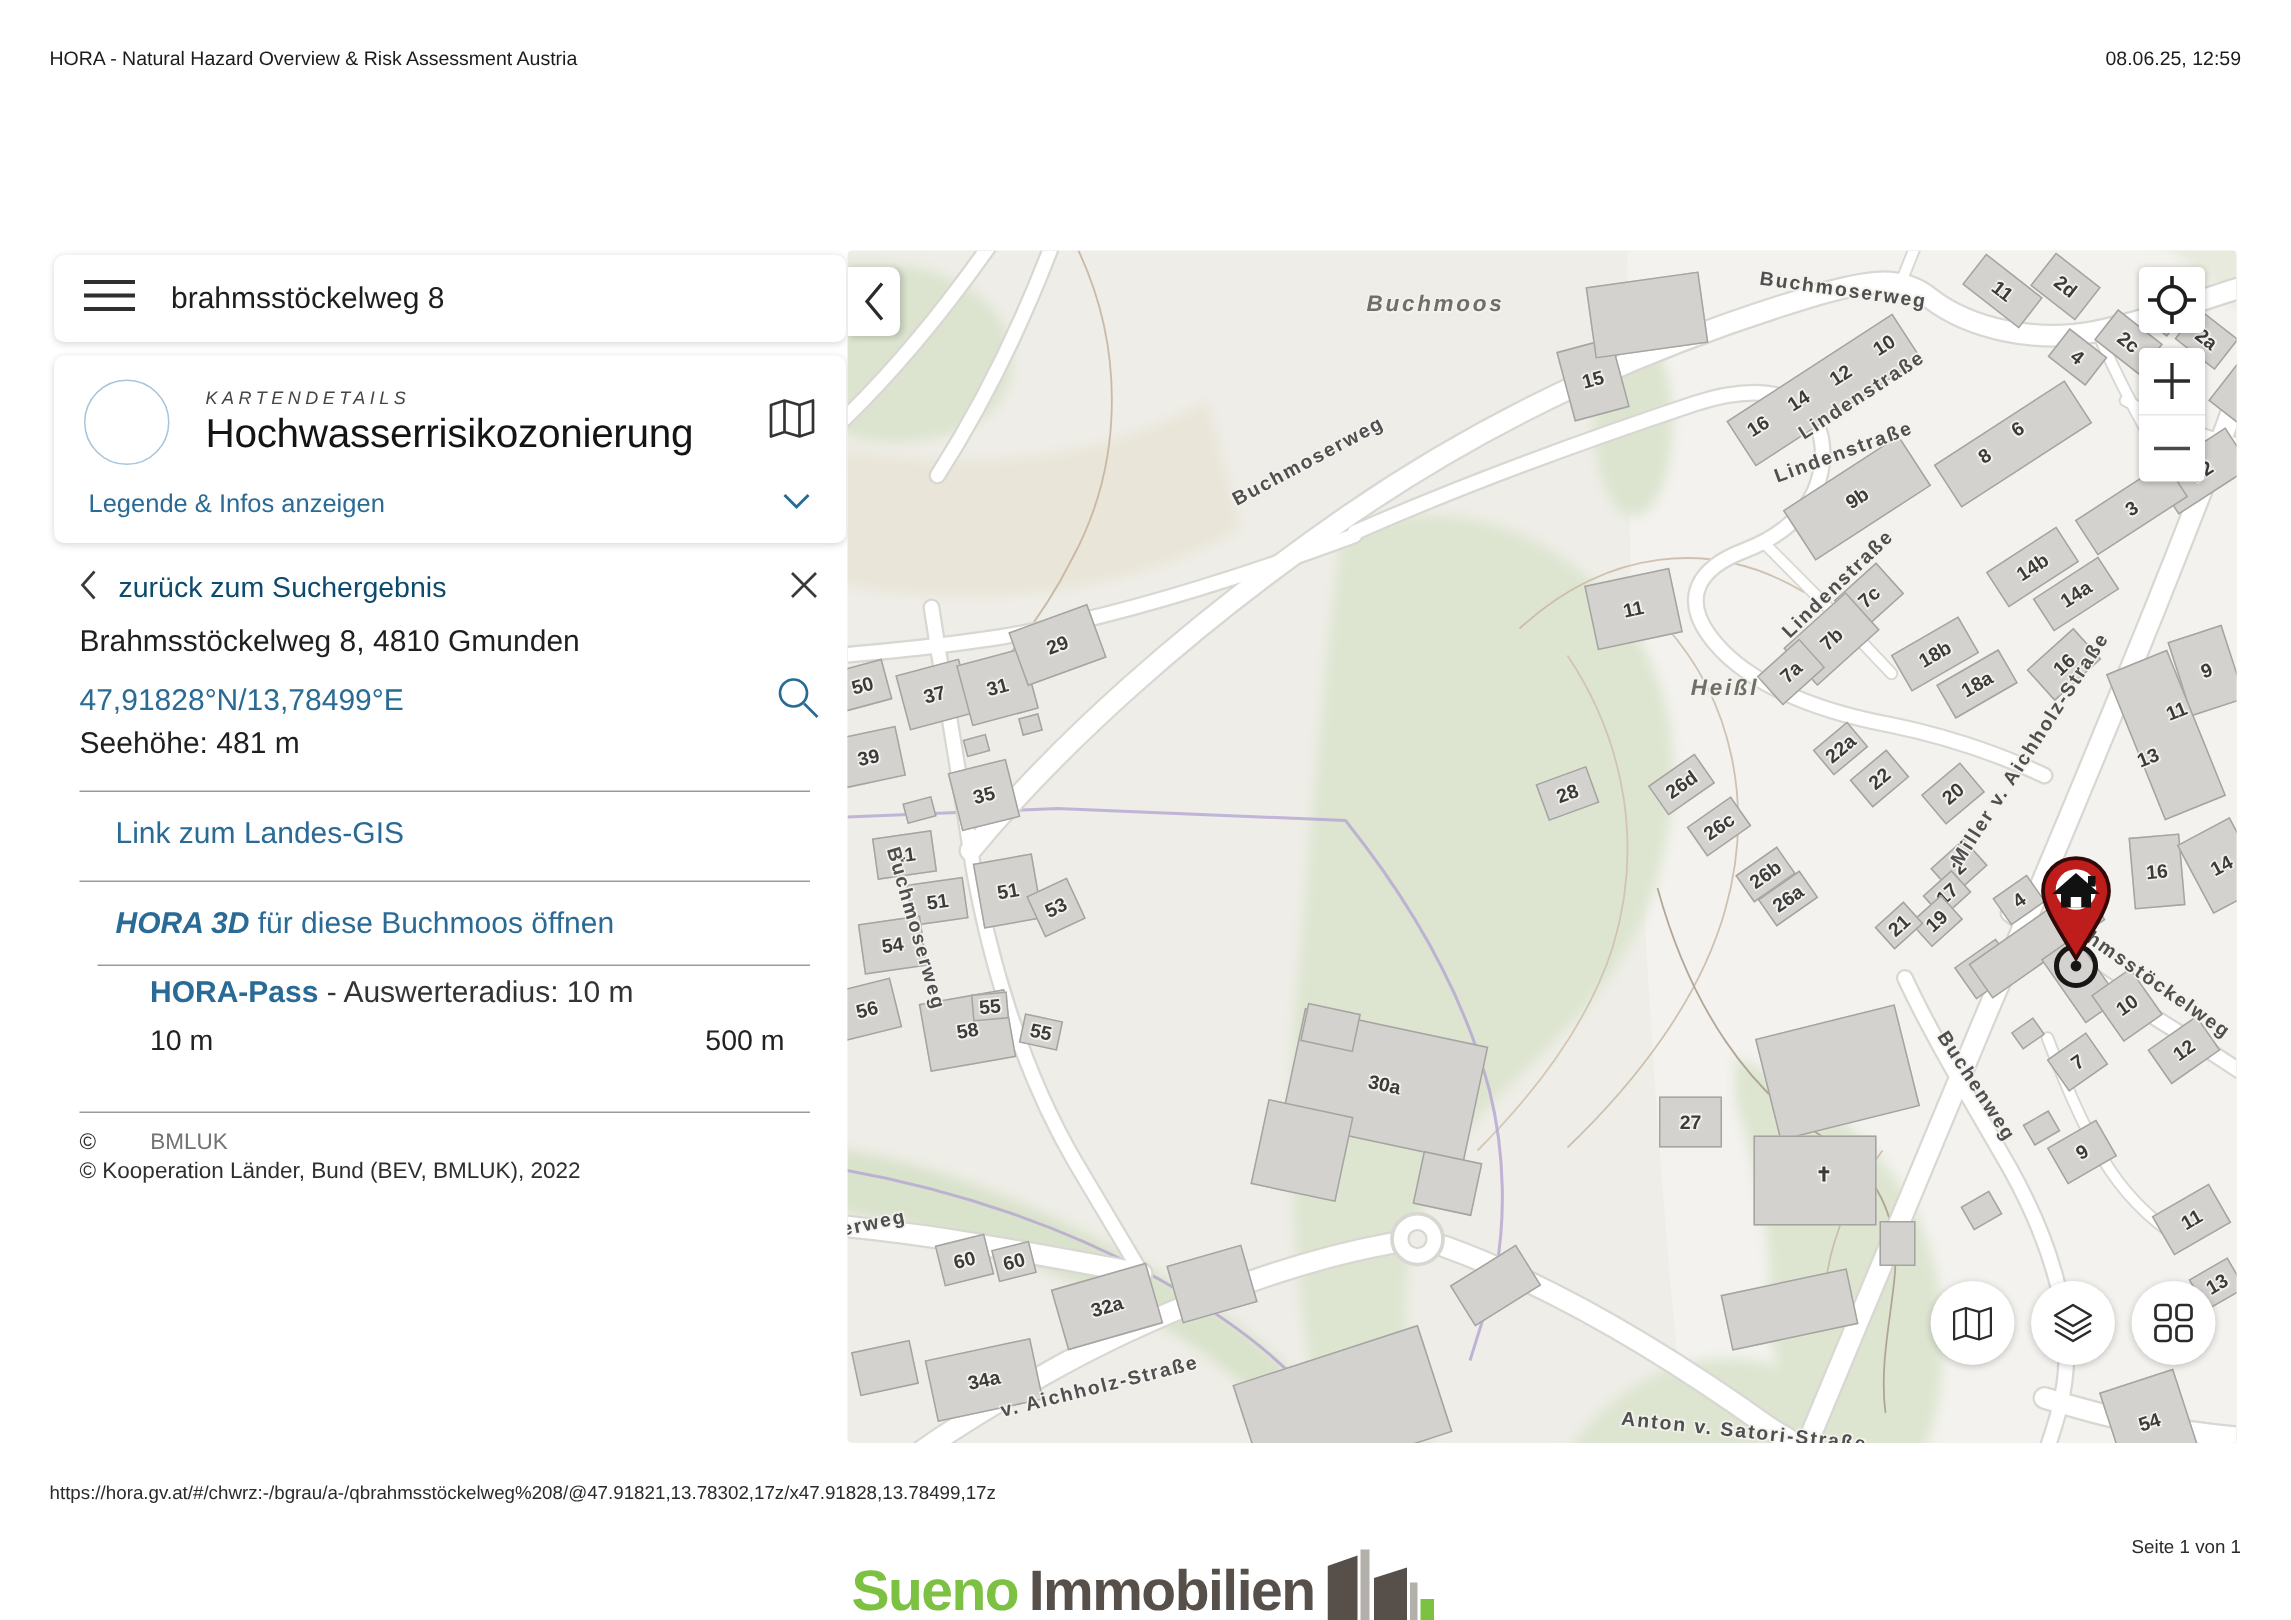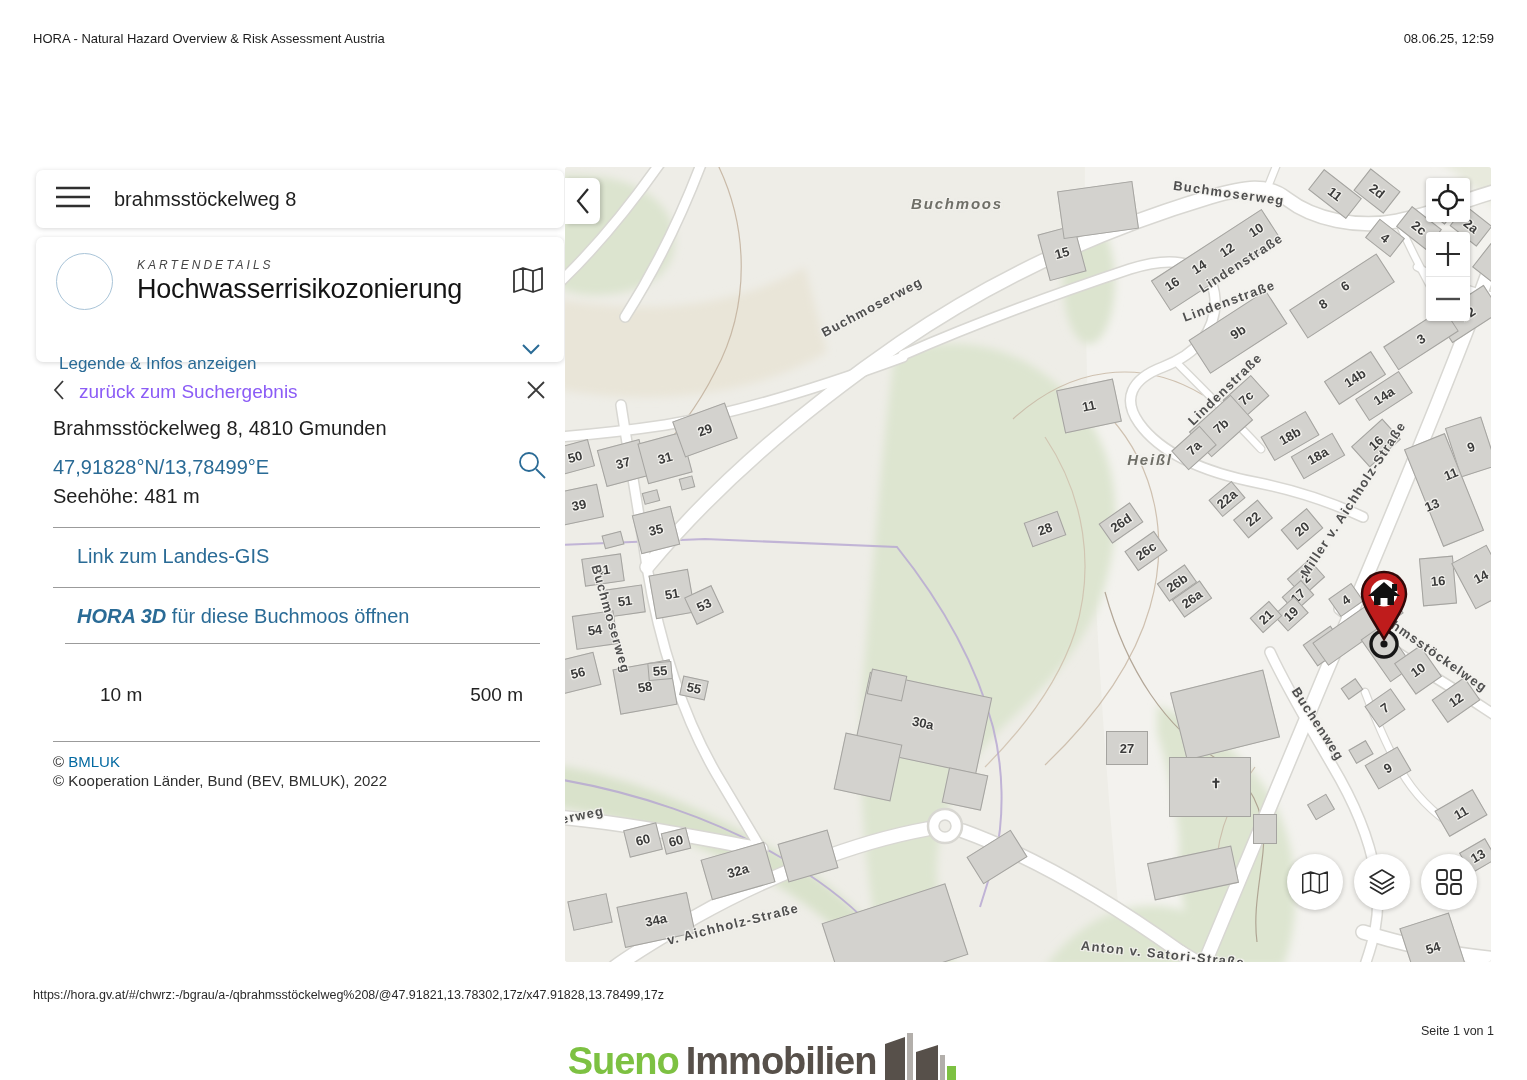--- a/index.html
+++ b/index.html
@@ -23,40 +23,40 @@
   .card{position:absolute;background:#fff;border-radius:7px;box-shadow:0 1px 5px rgba(0,0,0,.16);}
   .search-card{left:0;top:3px;width:528px;height:58px;display:flex;align-items:center;padding:0 20px;box-sizing:border-box;gap:22px;}
   .search-input{border:none;outline:none;flex:1;font-family:"Liberation Sans",sans-serif;font-size:20px;color:#1e1e1e;background:transparent;}
   .details-card{left:0;top:70px;width:528px;height:125px;box-sizing:border-box;padding:16px 20px 0 20px;}
   .details-row{display:flex;align-items:center;}
   .layer-circle{width:55px;height:55px;border-radius:50%;border:1.5px solid #a9c4d8;background:#fff;flex:none;}
   .details-txt{margin-left:24px;flex:1;}
   .kd-label{font-size:12px;letter-spacing:3px;color:#454545;font-style:italic;}
   .kd-title{font-size:27px;color:#141414;margin-top:2px;letter-spacing:-0.2px;}
   .legend-row{display:flex;align-items:center;justify-content:space-between;margin-top:16px;padding:0 3px;}
-  .legend-link{font-size:17px;color:#2a6b96;margin-top:28px;}
+  .legend-link{font-size:17px;color:#2a6b96;}
   .back-row{position:absolute;left:17px;top:212px;width:494px;display:flex;align-items:center;}
-  .back-label{font-size:19px;color:#8b5cf6;margin-left:14px;flex:1;}
+  .back-label{font-size:19px;color:#0c4a6e;margin-left:14px;flex:1;}
   .addr{position:absolute;left:17px;top:250px;font-size:20px;color:#1f1f1f;}
   .coords-row{position:absolute;left:17px;top:283px;width:494px;display:flex;align-items:center;justify-content:space-between;}
   .coords{font-size:20px;color:#2a6b96;}
   .elev{position:absolute;left:17px;top:318px;font-size:20px;color:#1f1f1f;}
   .divider{position:absolute;height:1px;background:#9b9b9b;}
   .d1{left:17px;top:360px;width:487px;}
   .d2{left:17px;top:420px;width:487px;}
   .d3{left:29px;top:476px;width:475px;}
   .d4{left:17px;top:574px;width:487px;}
   .gis-link{position:absolute;left:41px;top:378px;font-size:20px;color:#2a6b96;}
   .hora3d{position:absolute;left:41px;top:438px;font-size:20px;color:#2a6b96;}
   .hora3d b{font-weight:700;font-style:italic;}
   .horapass{position:absolute;left:64px;top:484px;font-size:20px;color:#333;}
   .horapass b{color:#2a6b96;font-weight:700;}
   .radius-row{position:absolute;left:64px;top:517px;width:423px;display:flex;justify-content:space-between;font-size:19px;color:#222;}
   .copy1{position:absolute;left:17px;top:586px;font-size:15px;color:#2f2f2f;}
-  .copy1 a{color:#0369a1;text-decoration:none;}
+  .copy1 a{color:#737373;text-decoration:none;margin-left:32px;}
   .copy2{position:absolute;left:17px;top:605px;font-size:15px;color:#2f2f2f;}
   .hide-btn{position:absolute;left:114px;top:737px;width:298px;height:45px;background:#fff;border:none;border-radius:8px;
             box-shadow:0 2px 7px rgba(0,0,0,.13);font-family:"Liberation Sans",sans-serif;font-size:20px;color:#a7a7a7;}
 
   
   .map{position:absolute;left:565px;top:167px;width:926px;height:795px;overflow:hidden;border-radius:3px;background:#eeede7;}
   .map svg.base{position:absolute;left:0;top:0;}
   #map-features{position:absolute;left:0;top:0;width:926px;height:795px;}
   .bld{position:absolute;background:#d3d2ce;border:1px solid #a5a4a0;box-sizing:border-box;}
   .bnum,.stlbl,.plc{position:absolute;white-space:nowrap;
@@ -144,20 +144,21 @@
         </svg>
       </span>
     </div>
     <div class="elev">Seehöhe: 481 m</div>
 
     <div class="divider d1"></div>
     <div class="gis-link">Link zum Landes-GIS</div>
     <div class="divider d2"></div>
     <div class="hora3d"><b>HORA 3D</b><span> für diese Buchmoos öffnen</span></div>
     <div class="divider d3"></div>
+    <div class="horapass"><b>HORA-Pass</b><span> - Auswerteradius: 10 m</span></div>
     <div class="radius-row">
       <span>10 m</span>
       <span>500 m</span>
     </div>
     <div class="divider d4"></div>
     <div class="copy1"><span>© </span><a href="#">BMLUK</a></div>
     <div class="copy2">© Kooperation Länder, Bund (BEV, BMLUK), 2022</div>
 
   </aside>
 

